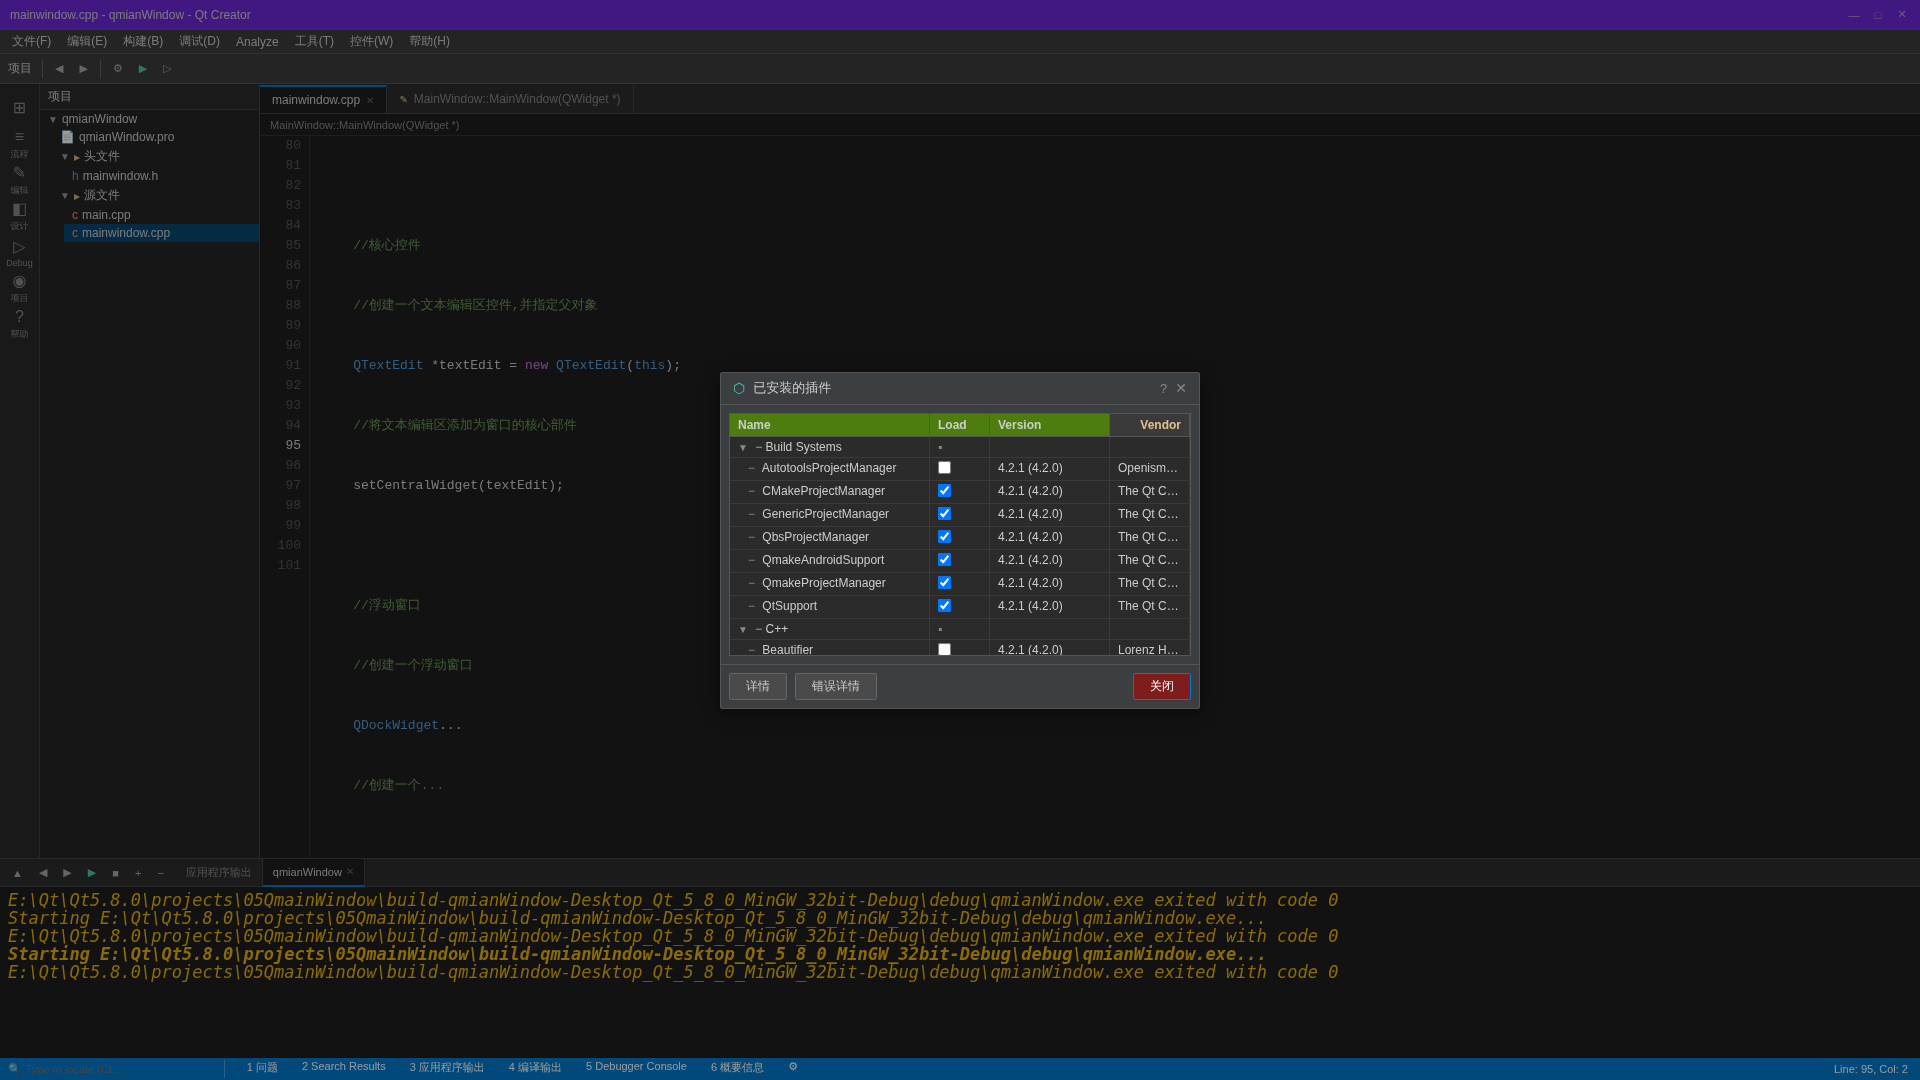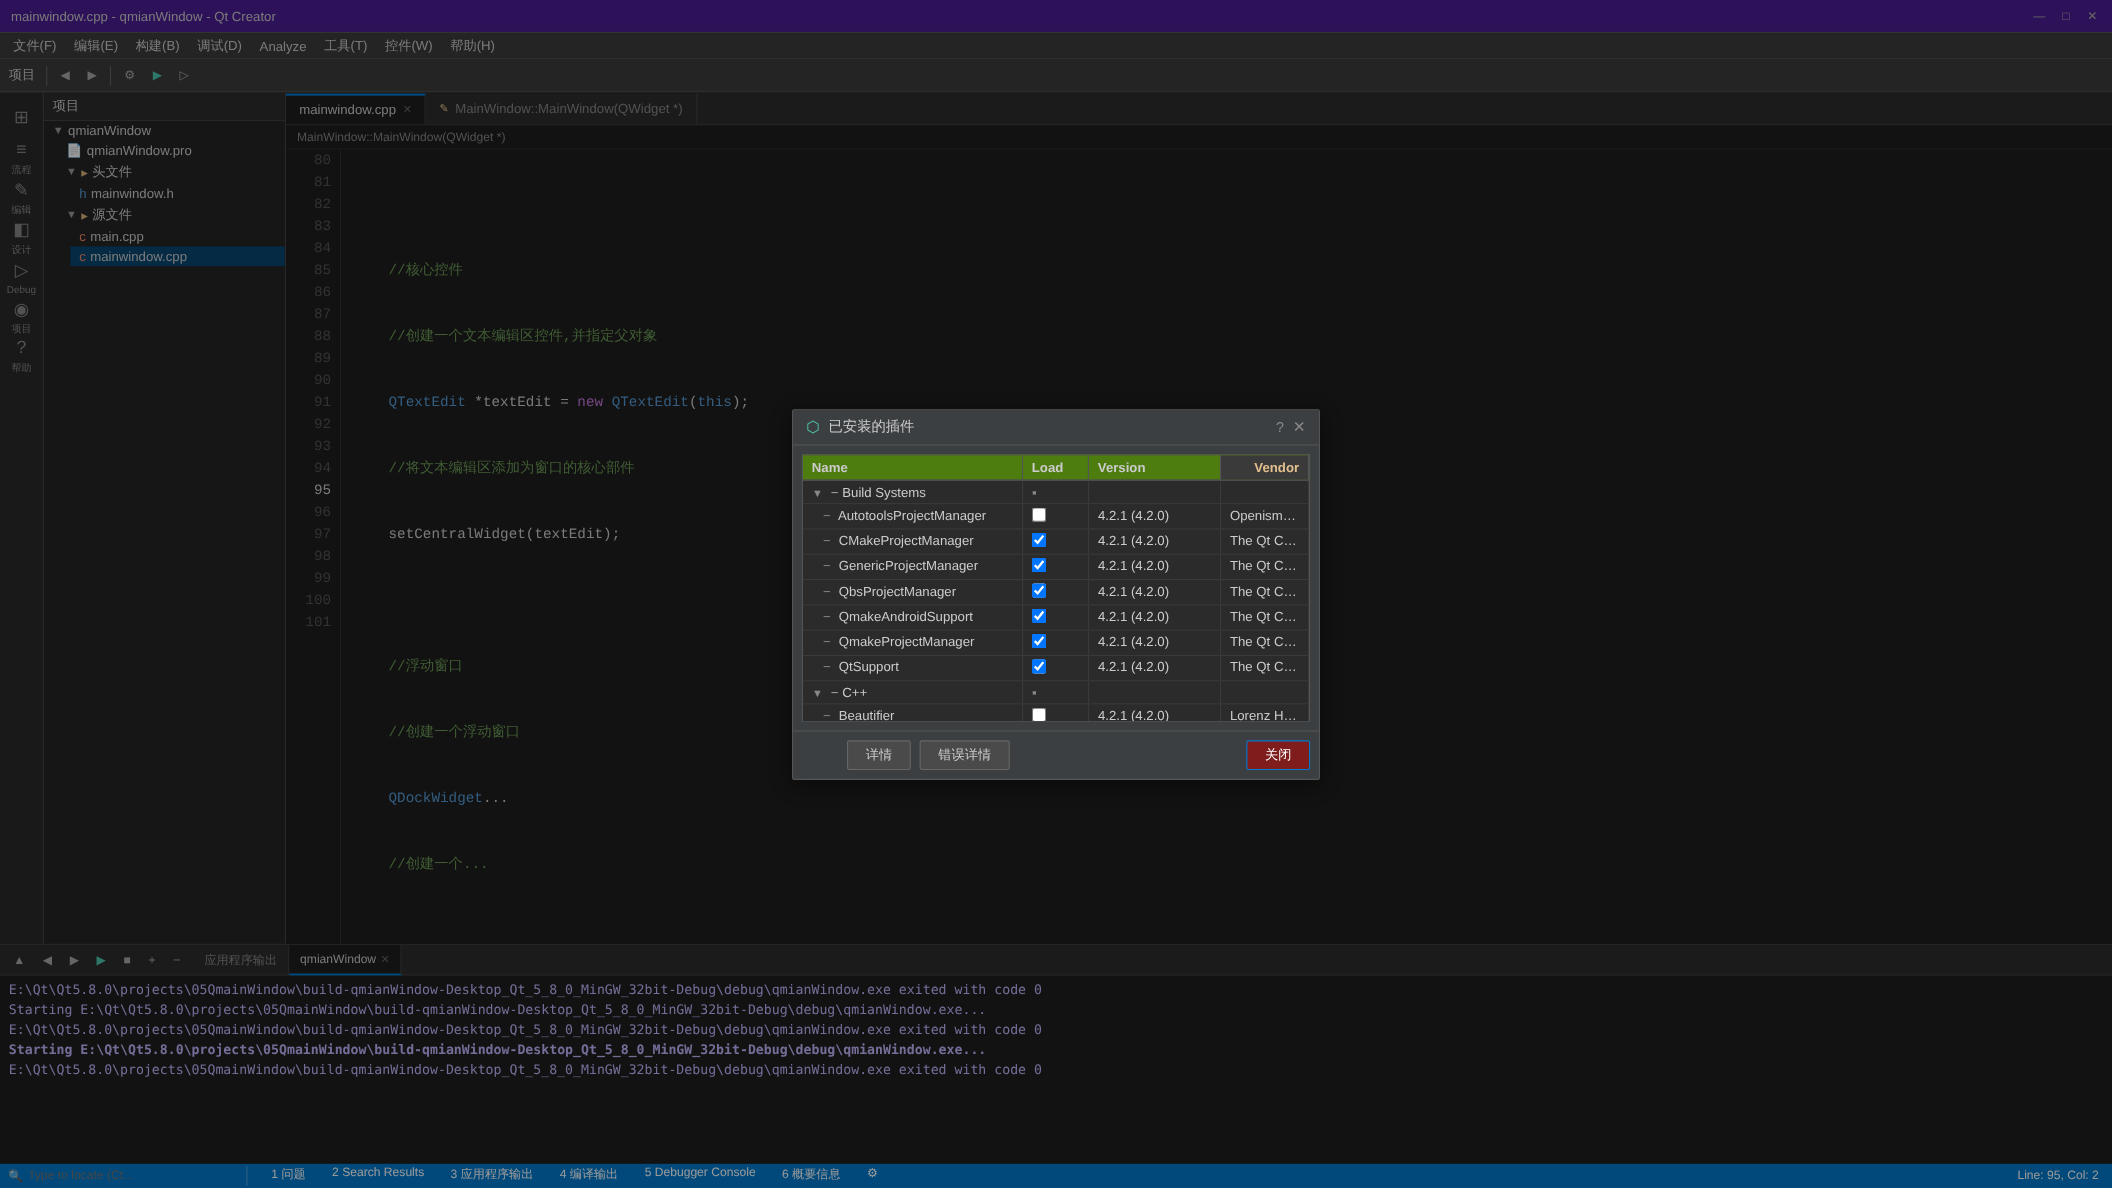--- a/index.html
+++ b/index.html
@@ -9,21 +9,21 @@
       overflow: hidden;
       font-family: "Microsoft YaHei", "SimSun", sans-serif;
       font-size: 13px;
       background: #2b2b2b;
       color: #ccc;
     }
 
     
     #title-bar {
       height: 30px;
-      background: #4c1d95;
+      background: #6d28d9;
       display: flex;
       align-items: center;
       padding: 0 10px;
       color: #ccc;
       font-size: 12px;
       border-bottom: 1px solid #555;
       position: relative;
     }
     #title-bar .title-text {
       flex: 1;
@@ -252,24 +252,25 @@
       align-items: center;
       height: 28px;
       border-right: 1px solid #444;
     }
     .output-tab.active { color: #ccc; border-bottom: 2px solid #007acc; background: #1e1e1e; }
     .output-close { color: #666; font-size: 10px; margin-left: 4px; }
     #output-content {
       flex: 1;
       background: #1e1e1e;
       padding: 4px 8px;
-      font-size: 12px;
+      font-size: 17px;
       font-family: "Consolas", monospace;
-      color: #c4b5fd;
+      color: #eab308;
       overflow: hidden;
+      font-style: italic;
     }
     .output-line { line-height: 18px; }
     .output-bold { font-weight: bold; }
 
     
     #status-bar {
       height: 22px;
       background: #007acc;
       display: flex;
       align-items: center;
@@ -378,21 +379,21 @@
     .expand-arrow { color: #888; margin-right: 4px; font-size: 10px; }
     .dash-prefix { color: #888; margin-right: 4px; }
     .check-partial { color: #888; }
     #modal-footer {
       padding: 8px;
       display: flex;
       justify-content: space-between;
       align-items: center;
       border-top: 1px solid #555;
     }
-    #modal-footer .footer-left { display: flex; gap: 8px; margin-left: 41px; }
+    #modal-footer .footer-left { display: flex; gap: 8px; }
     .modal-btn {
       padding: 4px 16px;
       font-size: 12px;
       cursor: pointer;
       border: 1px solid #666;
       background: #4a4a4a;
       color: #ccc;
       border-radius: 2px;
     }
     .modal-btn.primary {

